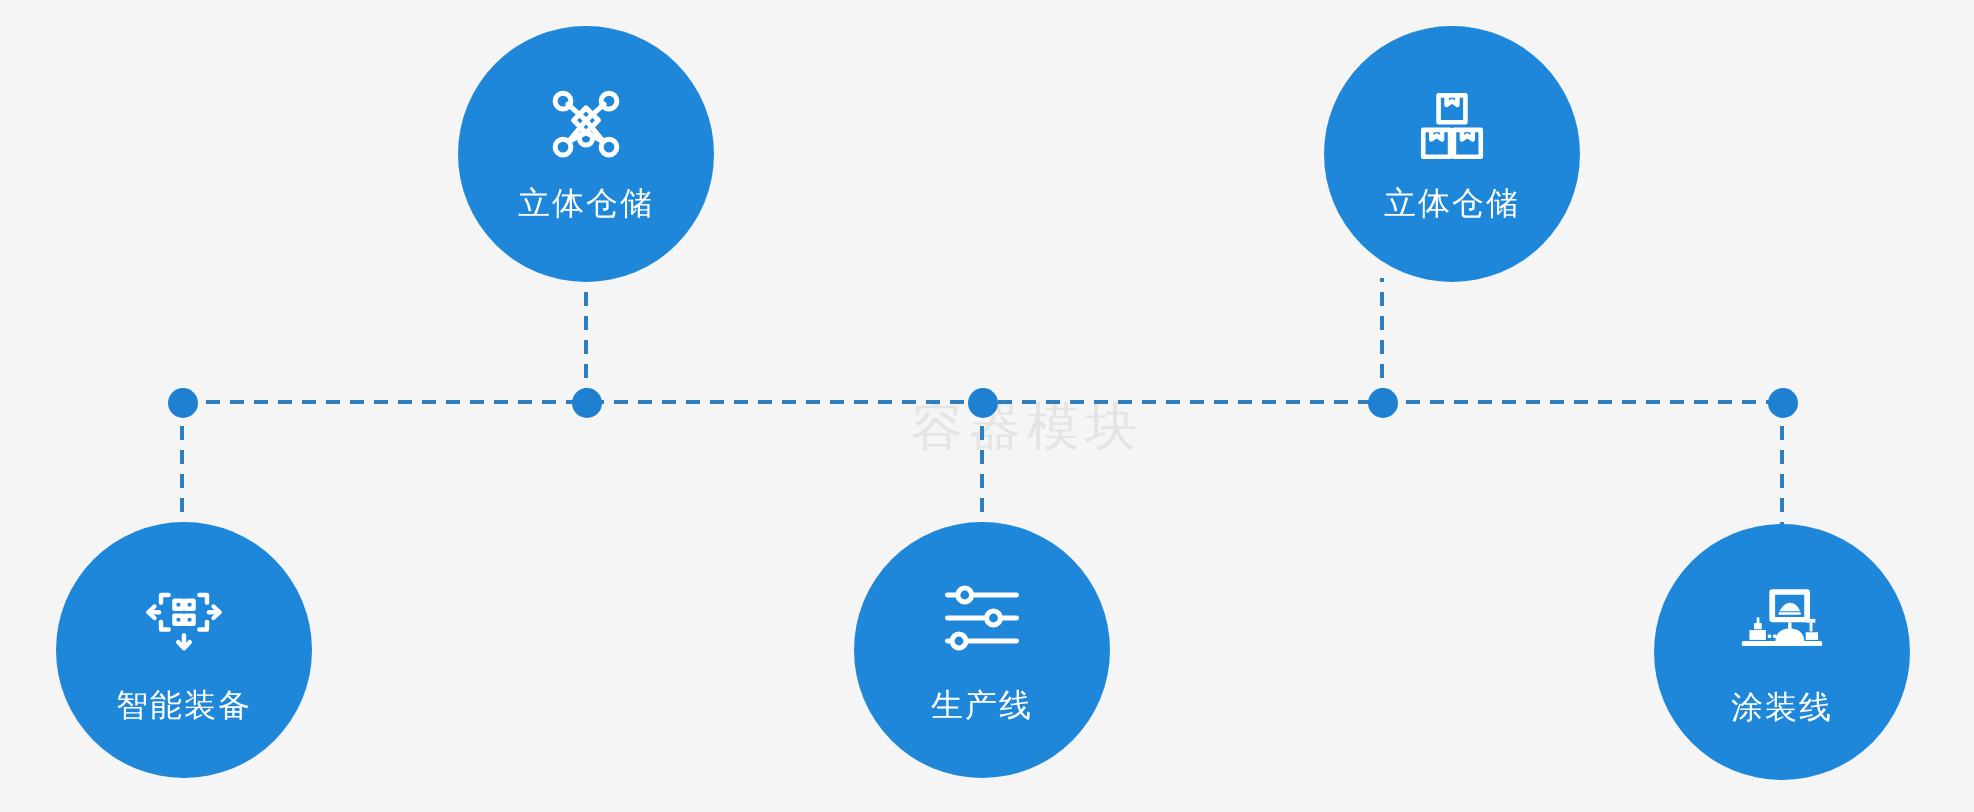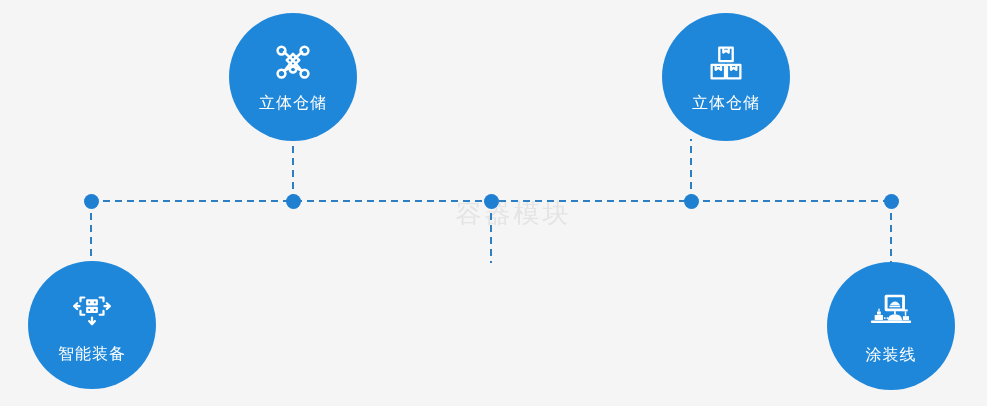--- a/index.html
+++ b/index.html
@@ -179,20 +179,37 @@
           <path d="M39.4 18 L42.6 21 L39.4 24"></path>
 
           <path d="M24 33 v6"></path>
           <path d="M21 36.6 L24 39.8 L27 36.6"></path>
         </g>
       </svg>
     </span>
     <span class="node-label">智能装备</span>
   </div>
 
+  <div class="node lower" style="left:491px; top:325px;">
+    <span class="glyph">
+      <svg viewBox="0 0 48 48">
+        <g fill="none" stroke="#ffffff" stroke-width="2.6" stroke-linecap="round">
+          <line x1="6" y1="12" x2="42" y2="12"></line>
+          <line x1="6" y1="24" x2="42" y2="24"></line>
+          <line x1="6" y1="36" x2="42" y2="36"></line>
+        </g>
+        <g fill="#1f87da" stroke="#ffffff" stroke-width="2.6">
+          <circle cx="15" cy="12" r="3.6"></circle>
+          <circle cx="30" cy="24" r="3.6"></circle>
+          <circle cx="12" cy="36" r="3.6"></circle>
+        </g>
+      </svg>
+    </span>
+    <span class="node-label">生产线</span>
+  </div>
 
   <div class="node lower" style="left:891px; top:326px;">
     <span class="glyph">
       <svg viewBox="0 0 48 48">
         <g fill="#ffffff">
 
           <rect x="3" y="35" width="42" height="2.6" rx="1"></rect>
 
           <path d="M19 8 h18 a1.6 1.6 0 0 1 1.6 1.6 v14 a1.6 1.6 0 0 1 -1.6 1.6 h-18 a1.6 1.6 0 0 1 -1.6 -1.6 v-14 A1.6 1.6 0 0 1 19 8 z
                    M20.4 10.8 v11.6 h15.2 v-11.6 z" fill-rule="evenodd"></path>

